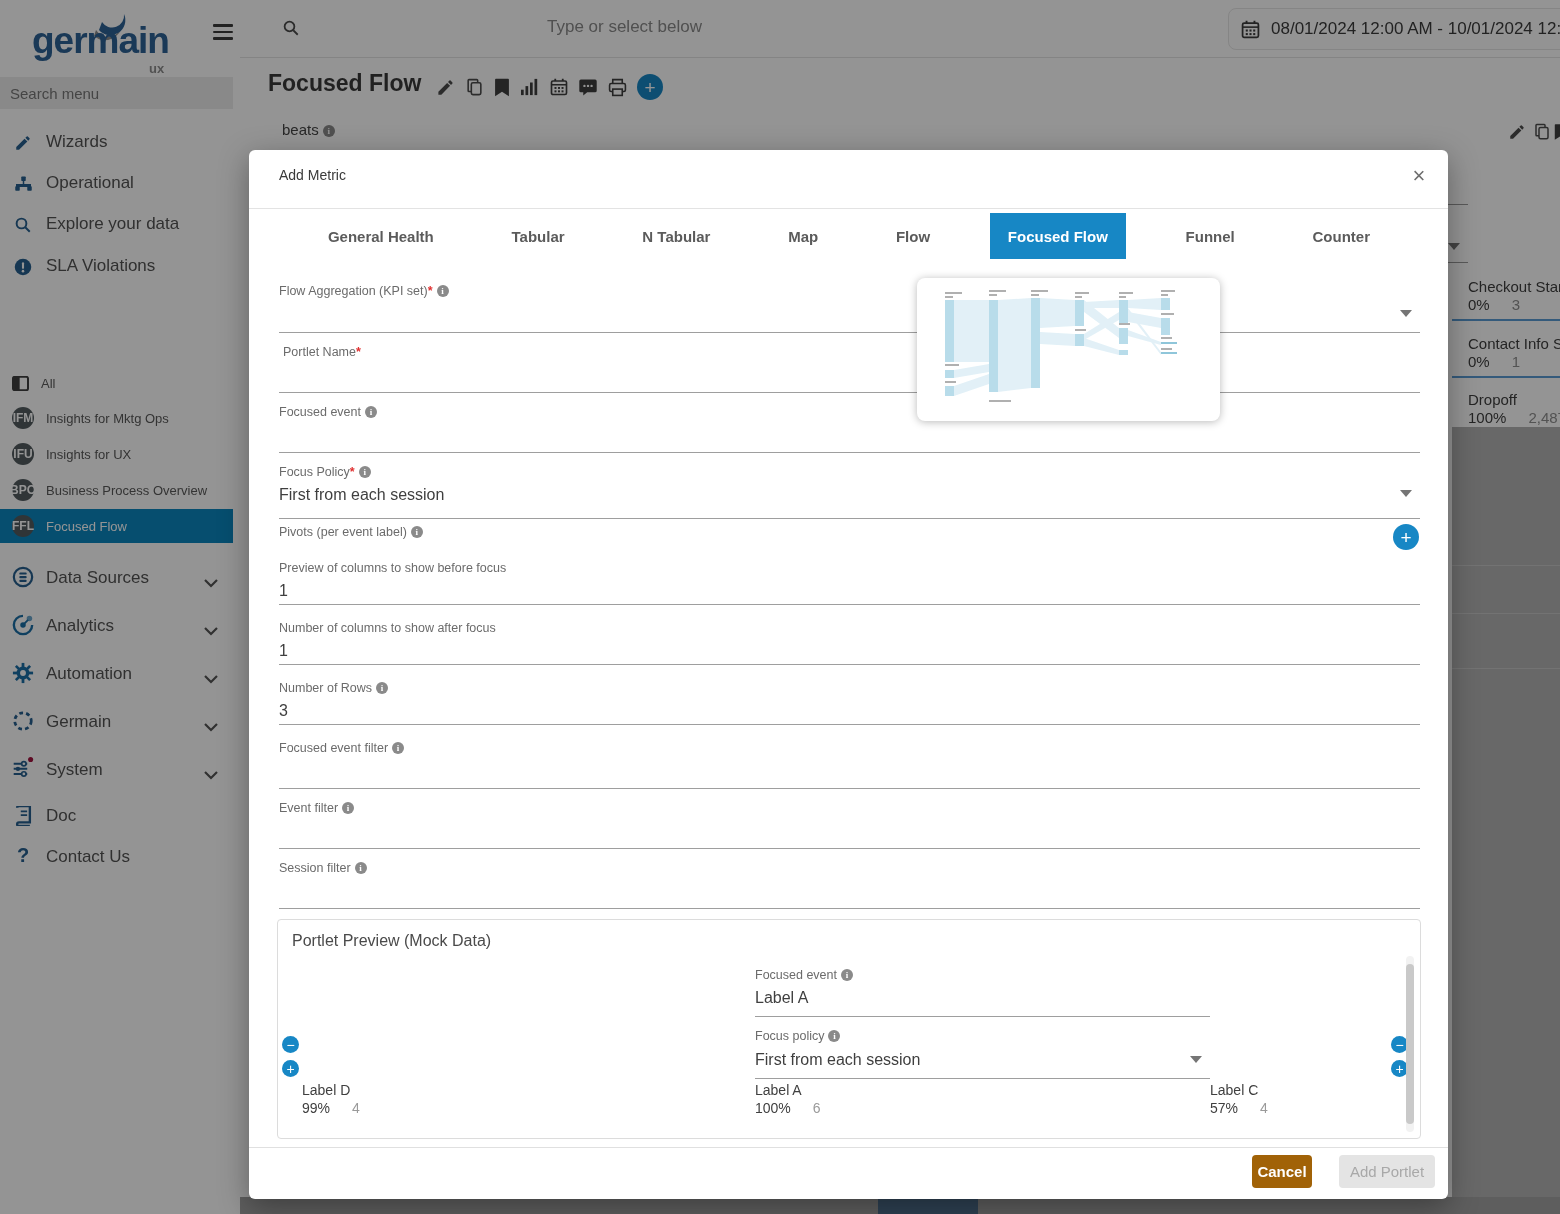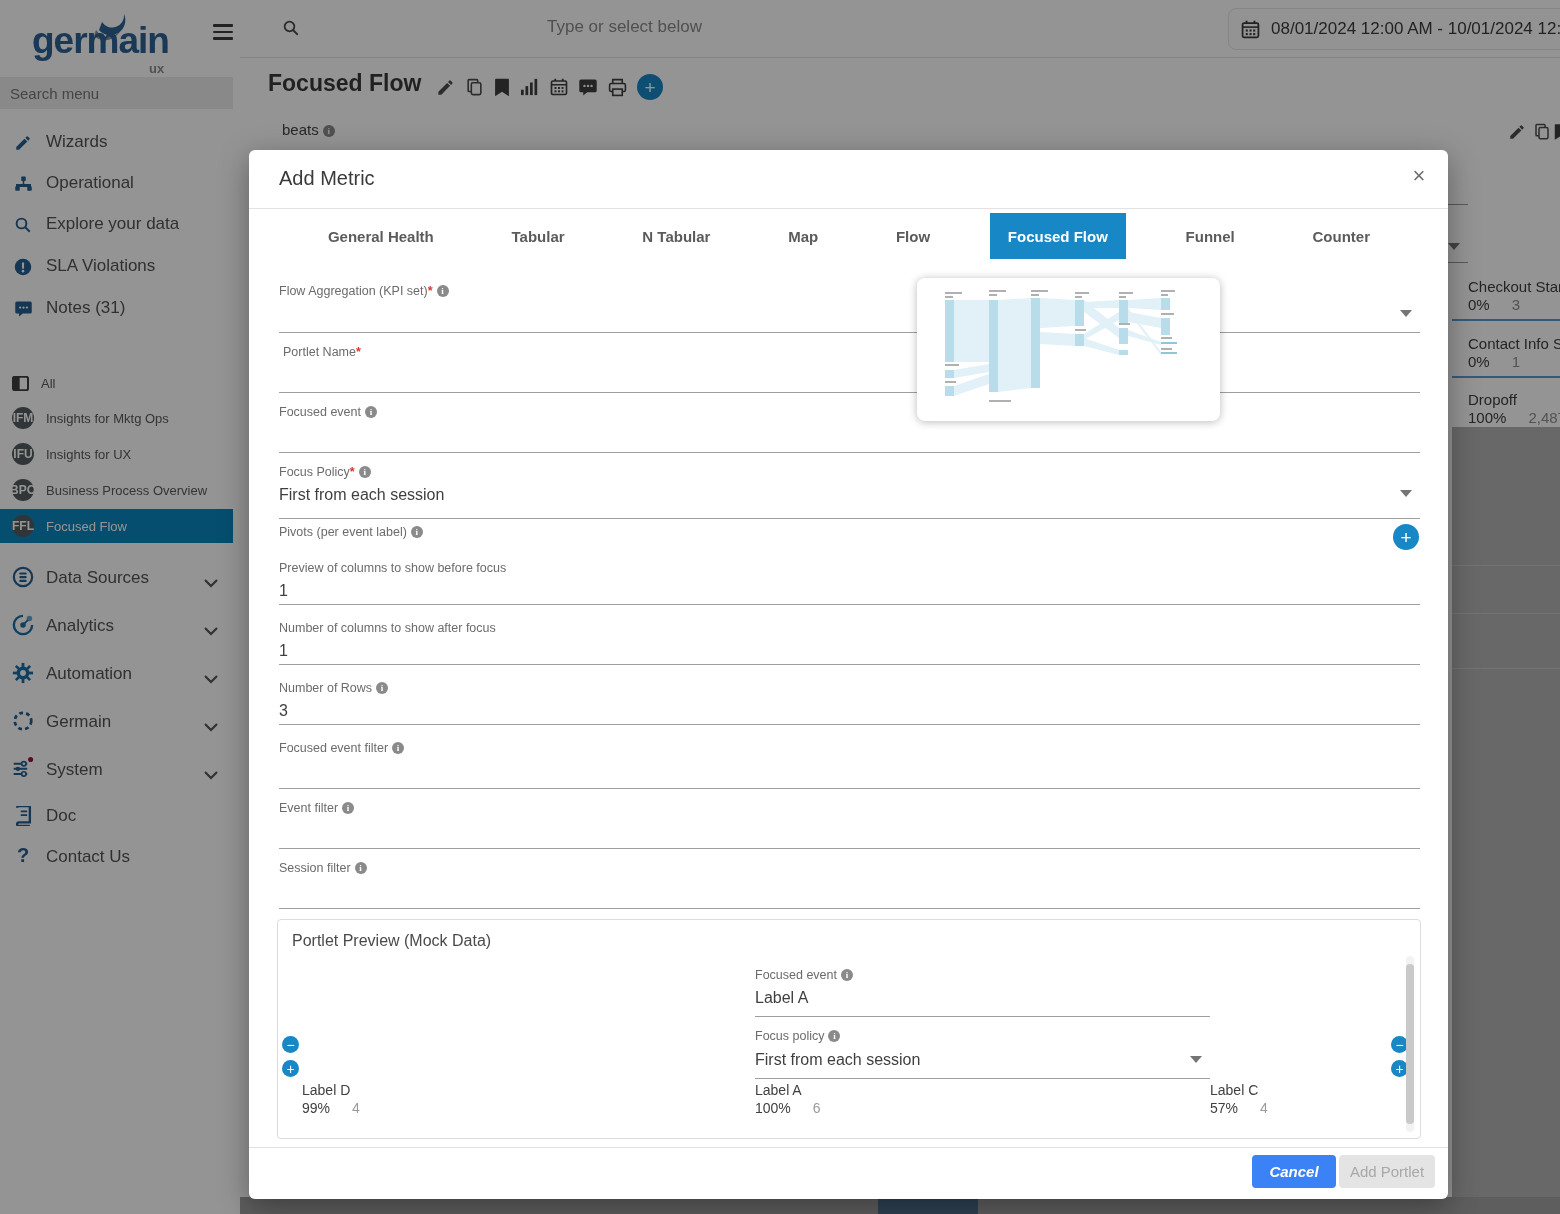--- a/index.html
+++ b/index.html
@@ -50,21 +50,21 @@
   .gray-node { position:absolute; left:1452px; top:427px; width:108px; height:770px; background:#b3b3b3; }
   .gray-node .sep { position:absolute; left:0; width:100%; height:1px; background:#c6c6c6; }
   .bottomstrip { position:absolute; left:240px; top:1197px; width:1320px; height:17px; background:#a2a2a2; }
   .slateblock { position:absolute; left:878px; top:1197px; width:100px; height:17px; background:#50708f; }
 
   
   .overlay { position:absolute; inset:0; background:rgba(0,0,0,0.42); }
 
   
   .modal { position:absolute; left:249px; top:150px; width:1199px; height:1049px; background:#fff; border-radius:6px; box-shadow:0 8px 30px rgba(0,0,0,0.35); }
-  .modal-title { position:absolute; left:30px; top:17px; font-size:20px; color:#3a3a3a; }
+  .modal-title { position:absolute; left:30px; top:17px; font-size:14px; color:#3a3a3a; }
   .modal-close { position:absolute; left:1156px; top:12px; width:28px; height:28px; font-size:22px; color:#6e6e6e; display:flex; align-items:center; justify-content:center; cursor:pointer; }
   .modal-header-line { position:absolute; left:0; top:58px; width:1199px; height:1px; background:#e3e3e3; }
   .tabs { position:absolute; left:40px; top:63px; width:1120px; height:46px; display:flex; justify-content:space-around; align-items:center; }
   .tab { font-size:15px; font-weight:600; color:#5b5b5b; height:46px; display:flex; align-items:center; padding:0 18px; cursor:pointer; }
   .tab.active { background:#1787c5; color:#fff; font-weight:bold; }
 
   .f-label { position:absolute; font-size:12.5px; color:#6b6b6b; white-space:nowrap; }
   .f-label .req { color:#e03131; font-weight:bold; }
   .f-value { position:absolute; font-size:16px; color:#3f3f3f; }
   .f-line { position:absolute; left:30px; width:1141px; height:1px; background:#9e9e9e; }
@@ -77,21 +77,21 @@
   .pv-title { position:absolute; left:14px; top:12px; font-size:16px; color:#4a4a4a; }
   .mini-btn { position:absolute; width:17px; height:17px; border-radius:50%; background:#1787c5; color:#fff; font-size:14px; line-height:1; display:flex; align-items:center; justify-content:center; cursor:pointer; }
   .pv-node-label { position:absolute; font-size:14px; color:#3f3f3f; }
   .pv-node-stats { position:absolute; font-size:14px; color:#3f3f3f; }
   .pv-node-stats .cnt { color:#9a9a9a; margin-left:22px; }
   .pv-scroll-track { position:absolute; left:1128px; top:36px; width:8px; height:176px; background:#f2f2f2; border-radius:4px; }
   .pv-scroll-thumb { position:absolute; left:0; top:8px; width:8px; height:160px; background:#c9c9c9; border-radius:4px; cursor:grab; }
 
   .modal-footer-line { position:absolute; left:0; top:997px; width:1199px; height:1px; background:#e0e0e0; }
   .btn { position:absolute; top:1005px; height:33px; border:none; border-radius:4px; font-size:15px; font-family:inherit; cursor:pointer; }
-  .btn-cancel { left:1003px; width:84px; background:#3b82f6; color:#fff; font-weight:600;font-style:italic; }
+  .btn-cancel { left:1003px; width:60px; background:#a16207; color:#fff; font-weight:600; }
   .btn-add { left:1090px; width:96px; background:#e4e4e4; color:#a8a8a8; cursor:default; }
 
   svg { display:block; }
 </style>
 </head>
 <body>
 
 <div class="screen">
 
   <div class="bg">
@@ -144,31 +144,20 @@
       </div>
       <div class="menu-item" style="top:236px">
         <span class="mi-icon">
             <svg width="18" height="18" viewBox="0 0 24 24">
               <circle cx="12" cy="12" r="11" fill="#27608f"></circle>
               <rect x="10.6" y="5.5" width="2.8" height="9" rx="1.4" fill="#fff"></rect>
               <circle cx="12" cy="17.5" r="1.7" fill="#fff"></circle>
             </svg>
           </span>
         <span class="mi-label">SLA Violations</span>
-      </div>
-      <div class="menu-item" style="top:278px">
-        <span class="mi-icon">
-            <svg width="19" height="18" viewBox="0 0 24 24">
-              <path d="M21 2H3a2 2 0 0 0-2 2v12a2 2 0 0 0 2 2h3v4l5-4h10a2 2 0 0 0 2-2V4a2 2 0 0 0-2-2z" fill="#27608f"></path>
-              <circle cx="7.5" cy="10" r="1.5" fill="#fff"></circle>
-              <circle cx="12" cy="10" r="1.5" fill="#fff"></circle>
-              <circle cx="16.5" cy="10" r="1.5" fill="#fff"></circle>
-            </svg>
-          </span>
-        <span class="mi-label">Notes (31)</span>
       </div>
 
       <div class="menu-child" style="top:366px">
         <span class="mc-icon">
             <svg width="17" height="15" viewBox="0 0 20 18">
               <rect x="1" y="1" width="18" height="16" rx="2" fill="none" stroke="#3f3f3f" stroke-width="2.4"></rect>
               <rect x="1" y="1" width="8" height="16" fill="#3f3f3f"></rect>
             </svg>
           </span>
         <span class="mc-label">All</span>

